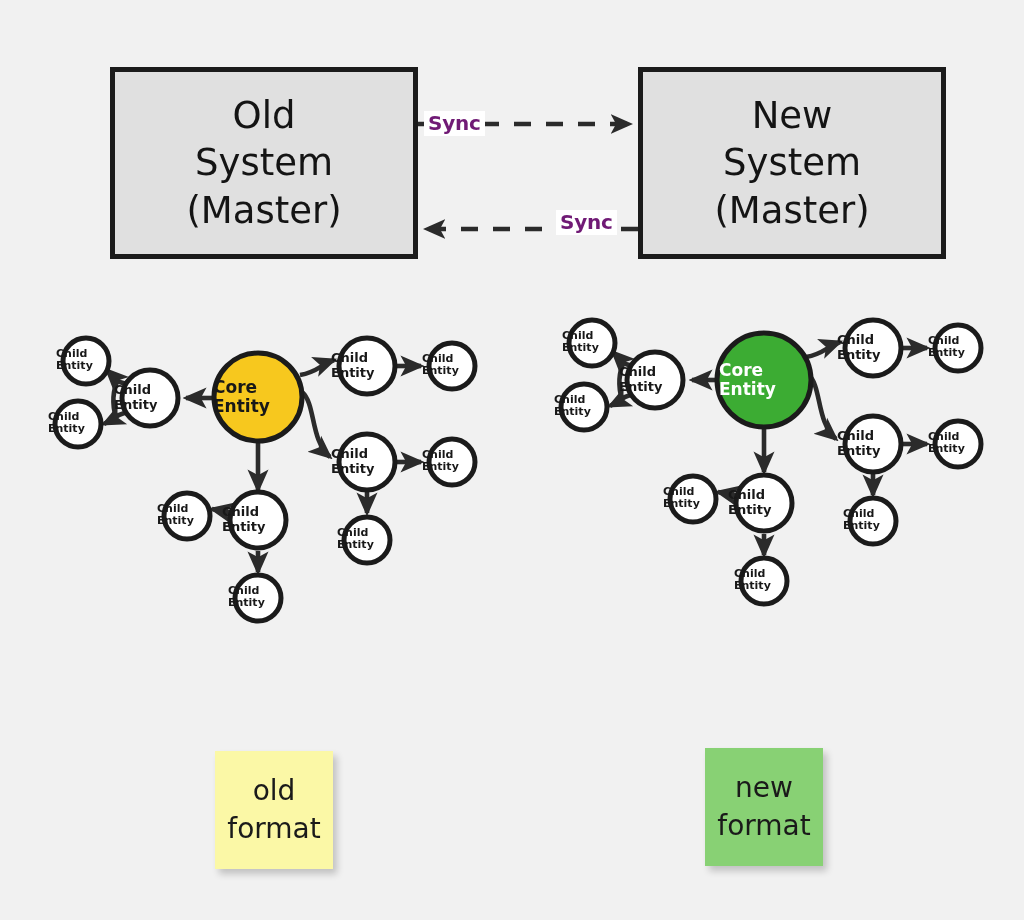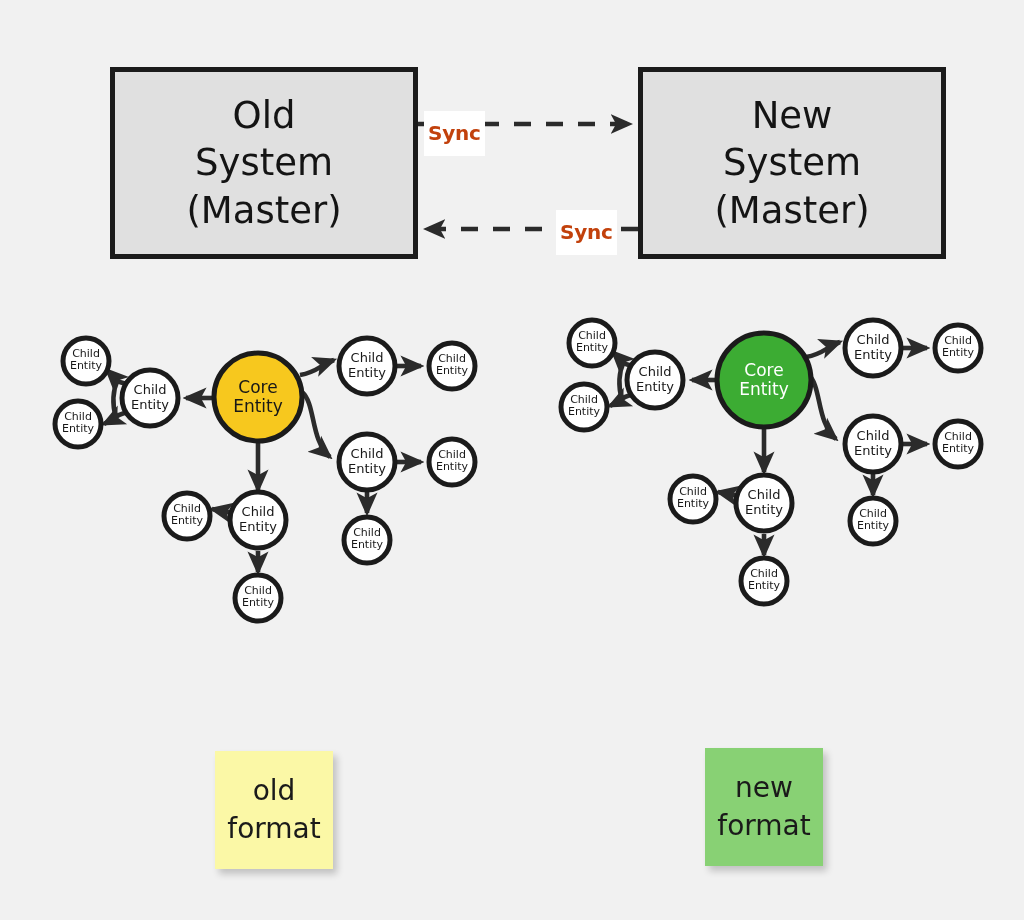--- a/index.html
+++ b/index.html
@@ -42,36 +42,37 @@
   }
   #box-old { left: 110px; top: 67px; width: 308px; height: 192px; }
   #box-new { left: 638px; top: 67px; width: 308px; height: 192px; }
 
   
   .sync-label {
     position: absolute;
     background: #ffffff;
     font-size: 20px;
     font-weight: bold;
-    color: #c2410c;
-    padding: 11px 4px;
+    color: #701a75;
+    padding: 1px 4px;
     line-height: 1.15;
     letter-spacing: -0.2px;
   }
   #sync-label-top { left: 424px; top: 111px; }
   #sync-label-bottom { left: 556px; top: 210px; }
 
   
   .node-label {
     position: absolute;
-    text-align: center;
+    text-align: left;
     line-height: 1.12;
     white-space: pre-line;
     pointer-events: none;
     color: #181818;
+    font-weight: bold;
   }
   .node-label.core {
     font-size: 17px;
   }
   .node-label.core-on-green { color: #ffffff; }
   .node-label.mid { font-size: 13px; }
   .node-label.small { font-size: 11px; }
 
   
   .sticky {

